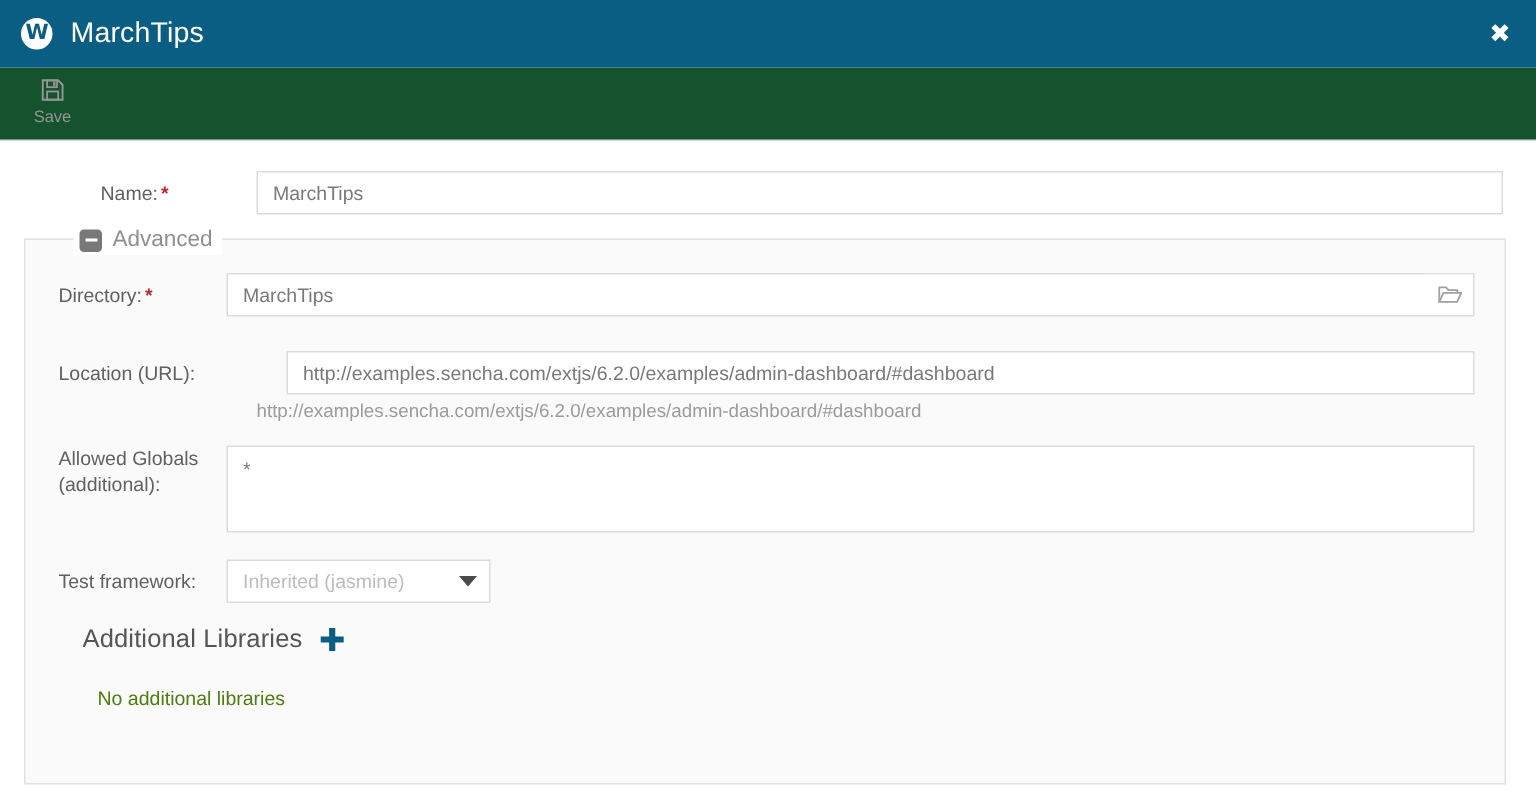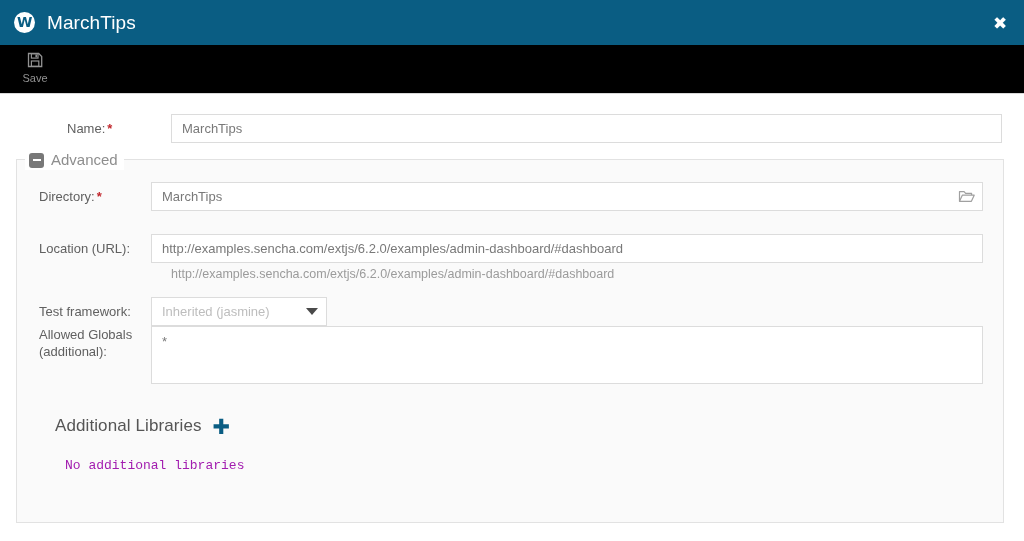--- a/index.html
+++ b/index.html
@@ -61,21 +61,21 @@
     color: #ffffff;
     font-size: 17px;
     font-weight: bold;
     cursor: pointer;
     font-family: "DejaVu Sans", sans-serif;
   }
 
   
   .toolbar {
     height: 49px;
-    background: #000000;
+    background: #14532d;
     border-bottom: 1px solid #d8d8d8;
     display: flex;
     align-items: flex-start;
     padding-left: 12px;
   }
   .tool-btn {
     display: flex;
     flex-direction: column;
     align-items: center;
     justify-content: flex-start;
@@ -138,21 +138,21 @@
     margin: 16px 20px 0 16px;
     border: 1px solid #e2e2e2;
     background: #fafafa;
     position: relative;
     padding: 22px 0 0 0;
     height: 364px;
   }
   .legend {
     position: absolute;
     top: -10px;
-    left: 8px;
+    left: 32px;
     background: #ffffff;
     padding: 0 6px 0 4px;
     display: flex;
     align-items: center;
     line-height: 20px;
   }
   .legend .toggle {
     width: 15px;
     height: 15px;
     border-radius: 3px;
@@ -269,22 +269,21 @@
     color: #0a5d83;
     font-size: 21px;
     font-weight: bold;
     line-height: 17px;
     cursor: pointer;
     font-family: "DejaVu Sans", sans-serif;
   }
   .libs-empty {
     padding: 22px 0 0 48px;
     font-size: 13px;
-    color: #a21caf;
-    font-family: Liberation Mono, monospace;
+    color: #4d7c0f;
   }
 </style>
 </head>
 <body>
 
 <div class="titlebar">
   <div class="app-badge">W</div>
   <div class="title-text">MarchTips</div>
   <div class="close-btn">✖</div>
 </div>
@@ -328,46 +327,46 @@
         <input class="txt-input" type="text" value="MarchTips" style="">
         <span class="browse-btn">
           <svg width="17" height="15" viewBox="0 0 17 15">
             <path d="M1.5 12.3 V2.6 h4.6 l1.5 1.8 h6.0 v1.6" fill="none" stroke="#a0a0a0" stroke-width="1.2" stroke-linejoin="round"></path>
             <path d="M1.5 12.3 L4.3 6.2 H16.2 L13.4 12.3 Z" fill="none" stroke="#a0a0a0" stroke-width="1.2" stroke-linejoin="round"></path>
           </svg>
         </span>
       </div>
     </div>
 
-    <div class="fs-row" style="margin-bottom:0;">
+    <div class="fs-row" style="margin-bottom:0;gap:40px;">
       <div class="fs-label">Location (URL):</div>
       <div class="input-wrap">
         <input class="txt-input" type="text" value="http://examples.sencha.com/extjs/6.2.0/examples/admin-dashboard/#dashboard" style="">
       </div>
     </div>
     <div class="hint">http://examples.sencha.com/extjs/6.2.0/examples/admin-dashboard/#dashboard</div>
+
+    <div class="fs-row top" style="margin-bottom:18px;">
+      <div class="fs-label">
+        <span>Allowed Globals</span><br>
+        <span>(additional):</span>
+      </div>
+      <div class="input-wrap">
+        <textarea class="txt-area" style="">*</textarea>
+      </div>
+    </div>
 
     <div class="fs-row" style="margin-bottom:0;">
       <div class="fs-label">Test framework:</div>
       <div class="combo">
         <span class="combo-val">Inherited (jasmine)</span>
         <span class="arrow"></span>
       </div>
     </div>
 
-    <div class="fs-row top" style="margin-bottom:18px;">
-      <div class="fs-label">
-        <span>Allowed Globals</span><br>
-        <span>(additional):</span>
-      </div>
-      <div class="input-wrap">
-        <textarea class="txt-area" style="">*</textarea>
-      </div>
-    </div>
-
     <div class="libs-head">
       <span class="libs-title">Additional Libraries</span>
       <span class="plus">✚</span>
     </div>
     <div class="libs-empty">No additional libraries</div>
 
   </div>
 </div>
 
 </body></html>

